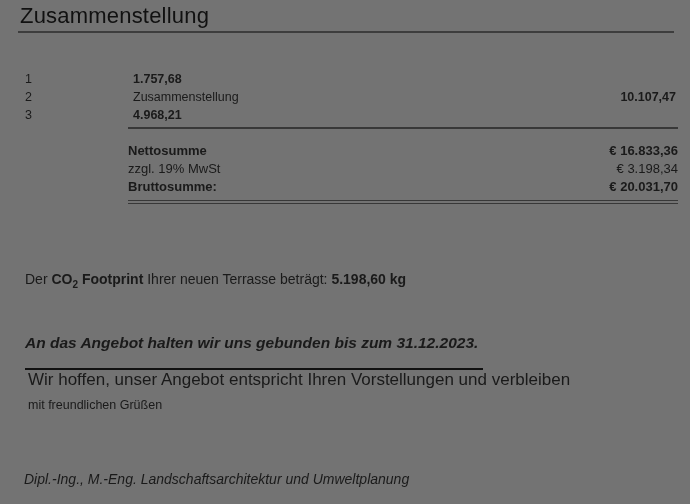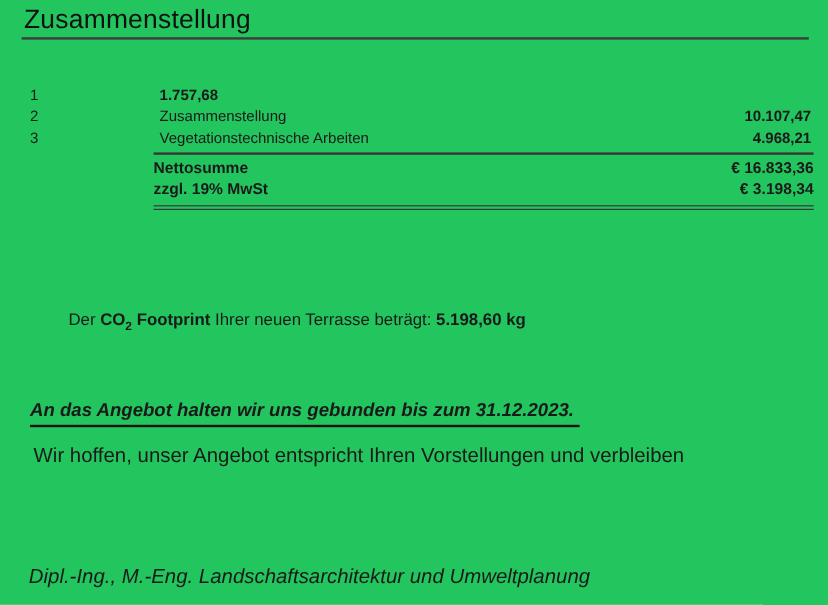--- a/index.html
+++ b/index.html
@@ -4,21 +4,21 @@
 <style>
   * { margin: 0; padding: 0; box-sizing: border-box; }
   html, body { background: #ffffff; }
   body {
     width: 690px; height: 504px;
     font-family: "Liberation Sans", sans-serif;
     color: #1a1a1a;
     position: relative;
     overflow: hidden;
   }
-  .page { position: absolute; inset: 0; background: #22c55e; }
+  .page { position: absolute; inset: 0; background: #737373; }
 
   
   .title {
     position: absolute; left: 20px; top: 3px;
     font-size: 22px; font-weight: 400; letter-spacing: 0.2px;
     color: #111;
   }
   .title-rule {
     position: absolute; left: 18px; top: 31px; width: 656px; height: 2px;
     background: #3d3d3d;
@@ -28,60 +28,59 @@
   .items { position: absolute; left: 25px; top: 54px; width: 651px; }
   .item-row { display: flex; align-items: baseline; height: 18px; font-size: 12.5px; }
   .item-row .pos { width: 108px; flex: 0 0 108px; }
   .item-row .label { flex: 1 1 auto; }
   .item-row .amount { flex: 0 0 auto; font-weight: 700; text-align: right; margin-top: 18px; }
 
   
   .totals {
     position: absolute; left: 128px; top: 127px; width: 550px;
     border-top: 2px solid #383838;
-    padding-top: 3px;
+    padding-top: 14px;
     font-size: 13px;
   }
-  .total-row { display: flex; align-items: baseline; height: 18px; font-weight: bold; }
+  .total-row { display: flex; align-items: baseline; height: 18px; }
   .total-row .t-label { flex: 1 1 auto; }
   .total-row .t-amount { flex: 0 0 auto; text-align: left; }
   .total-row.strong { font-weight: 700; }
   .double-rule {
     margin-top: 3px; height: 4px;
     border-top: 1px solid #383838;
     border-bottom: 1px solid #383838;
   }
 
   
   .co2-line {
-    position: absolute; left: 25px; top: 258px;
+    position: absolute; left: 25px; top: 271px;
     font-size: 14px;
-    margin-left: 32px;
   }
   .co2-line b sub { font-size: 10px; line-height: 0; }
   .co2-line .bold { font-weight: 700; }
 
   
   .binding {
     position: absolute; left: 25px; top: 334px;
     font-size: 15.5px; font-weight: 700; font-style: italic;
   }
   .binding .underlined {
     display: inline-block;
     border-bottom: 2px solid #111;
-    padding-bottom: 2px; padding-right: 5px;
+    padding-bottom: 16px; padding-right: 5px;
   }
 
   
   .closing-1 { position: absolute; left: 28px; top: 370px; font-size: 17px; }
   .closing-2 { position: absolute; left: 28px; top: 398px; font-size: 12.5px; }
 
   
   .sig-name  { position: absolute; left: 28px; top: 456px; font-size: 13px; }
-  .sig-title { position: absolute; left: 24px; top: 471px; font-size: 17px; font-style: italic; }
+  .sig-title { position: absolute; left: 24px; top: 471px; font-size: 14px; font-style: italic; }
 </style>
 </head>
 <body>
 
 <div class="page">
 
   <h1 class="title">Zusammenstellung</h1>
   <div class="title-rule"></div>
 
   <div class="items">
@@ -89,40 +88,44 @@
       <span class="pos">1</span>
       <span class="amount">1.757,68</span>
     </div>
     <div class="item-row">
       <span class="pos">2</span>
       <span class="label">Zusammenstellung</span>
       <span class="amount">10.107,47</span>
     </div>
     <div class="item-row">
       <span class="pos">3</span>
-      <span class="label">Vegetationstechnische Arbeiten</span>
       <span class="amount">4.968,21</span>
     </div>
   </div>
 
   <div class="totals">
     <div class="total-row strong">
       <span class="t-label">Nettosumme</span>
       <span class="t-amount">€ 16.833,36</span>
     </div>
     <div class="total-row">
       <span class="t-label">zzgl. 19% MwSt</span>
       <span class="t-amount">€ 3.198,34</span>
     </div>
+    <div class="total-row strong">
+      <span class="t-label">Bruttosumme:</span>
+      <span class="t-amount">€ 20.031,70</span>
+    </div>
     <div class="double-rule"></div>
   </div>
 
   <p class="co2-line"><span>Der </span><b><span>CO</span><sub>2</sub><span> Footprint</span></b><span> Ihrer neuen Terrasse beträgt: </span><span class="bold">5.198,60 kg</span></p>
 
   <p class="binding">
     <span class="underlined">An das Angebot halten wir uns gebunden bis zum 31.12.2023.</span>
   </p>
 
   <p class="closing-1">Wir hoffen, unser Angebot entspricht Ihren Vorstellungen und verbleiben</p>
+  <p class="closing-2">mit freundlichen Grüßen</p>
 
   <p class="sig-title">Dipl.-Ing., M.-Eng. Landschaftsarchitektur und Umweltplanung</p>
 
 </div>
 
 </body></html>

